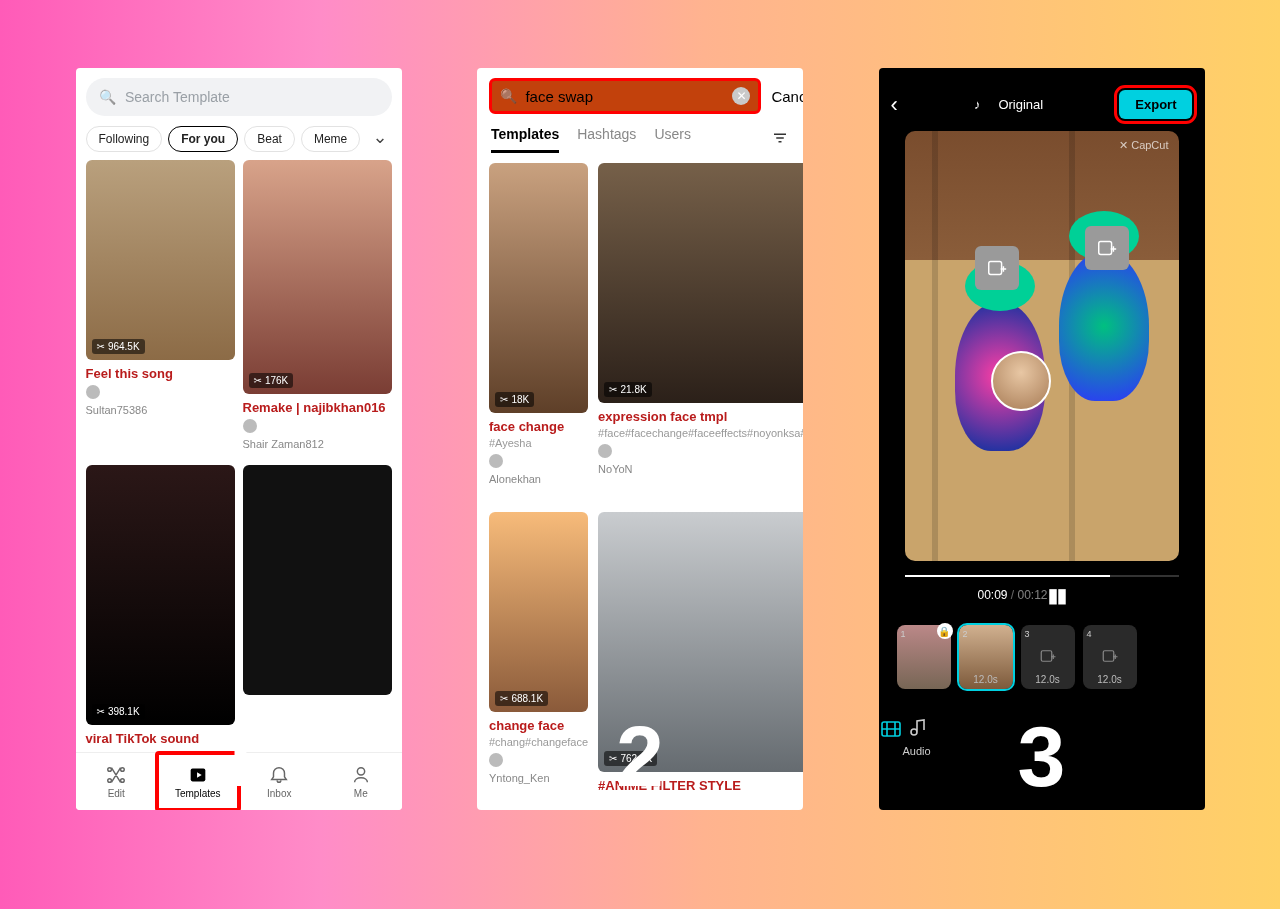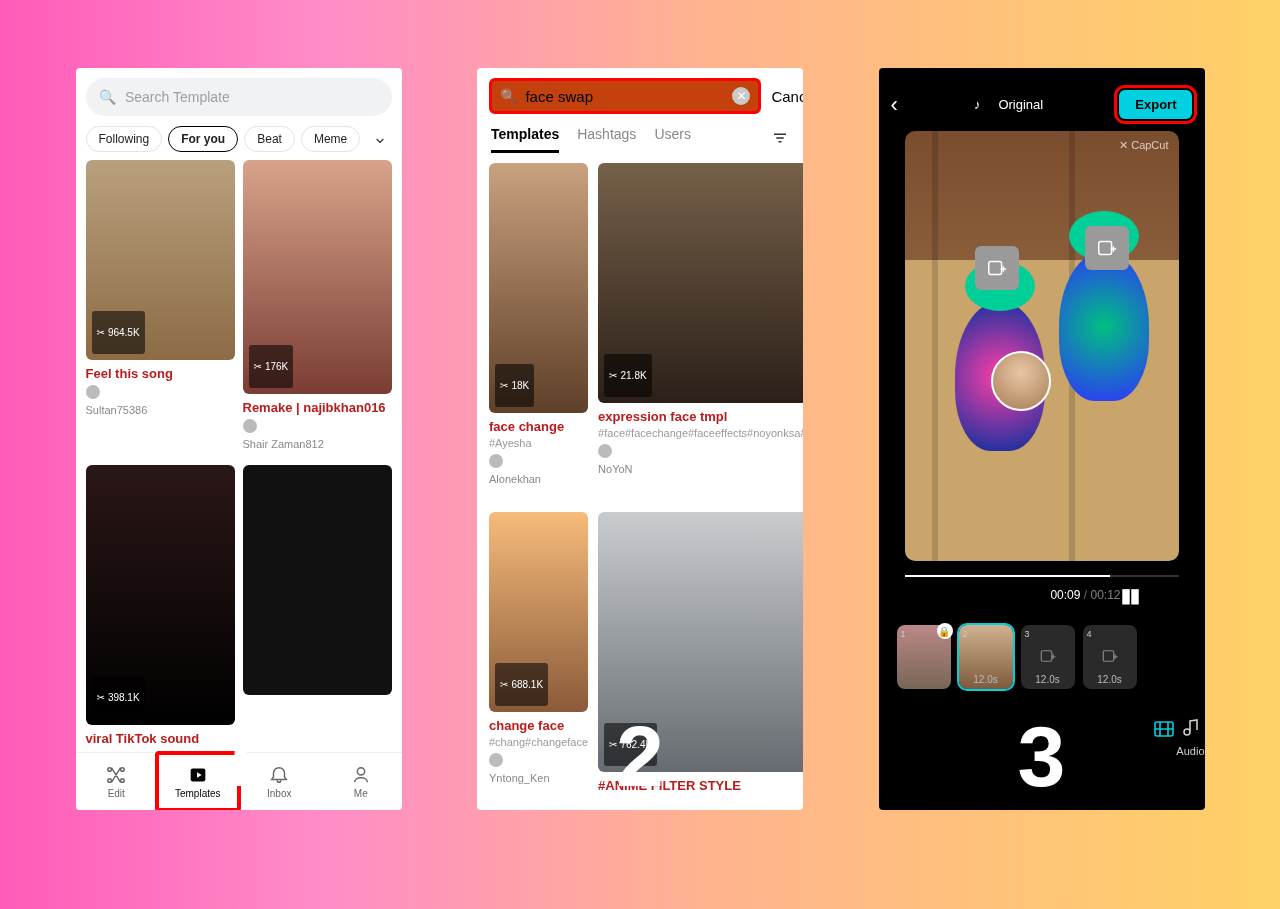--- a/index.html
+++ b/index.html
@@ -73,21 +73,21 @@
     gap: 8px;
     padding: 0 10px;
     overflow: hidden;
     flex: 1;
   }
   .card { display:flex; flex-direction:column; }
   .thumb { width: 100%; border-radius: 6px; position: relative; overflow: hidden; background:#777; }
   .thumb .usage {
     position: absolute; bottom: 6px; left: 6px;
     background: rgba(0,0,0,0.55); color:#fff;
-    font-size: 10px; padding: 16px 5px; border-radius: 3px;
+    font-size: 10px; padding: 2px 5px; border-radius: 3px;
     display:flex; align-items:center; gap:3px;
   }
   .card-title { font-size: 13px; font-weight:600; margin-top:6px; color:#b91c1c;}
   .card-sub { font-size: 11px; color:#888; margin-top:2px; line-height:1.3;}
   .card-author { display:flex; align-items:flex-start; gap:5px; margin-top:4px;flex-direction:column; }
   .card-author .avatar { width: 14px; height:14px; border-radius:50%; background:#bbb; }
   .card-author span { font-size: 11px; color:#888; }
   .s1-nav {
     display:flex; border-top:1px solid #eee; height:58px;
     background:#fff;
@@ -171,33 +171,33 @@
   }
   .add-icon-box.one{ left:70px; top:115px; }
   .add-icon-box.two{ right:50px; top:95px; }
   .watermark { position:absolute; top:8px; right:10px; font-size:11px; opacity:.7;}
   .face-bubble{
     position:absolute; left:86px; top:220px; width:60px; height:60px; border-radius:50%;
     background: radial-gradient(circle at 50% 35%, #e8c7a4, #a77b55); border:2px solid #fff;
   }
   .s3-progress { margin:14px 26px 0; height:2px; background:#333; position:relative;}
   .s3-progress::before{content:"";position:absolute;left:0;top:0;height:2px;width:75%;background:#fff;}
-  .s3-time { display:flex; align-items:center; justify-content:flex-end; padding:6px 26px; font-size:12px;}
+  .s3-time { display:flex; align-items:center; justify-content:center; padding:6px 26px; font-size:12px;}
   .s3-time .pause{ font-size:20px; letter-spacing:-2px;}
   .s3-clips { display:flex; gap:8px; padding:12px 18px; }
   .clip {
     width:54px; height:64px; border-radius:8px; position:relative;
     background:#2a2a2a; display:flex; align-items:flex-end; justify-content:center;
     font-size:10px; color:#bbb; padding-bottom:4px;
   }
   .clip .idx { position:absolute; top:4px; left:4px; font-size:9px; color:#ccc;}
   .clip .lock { position:absolute; top:-2px; right:-2px; width:16px;height:16px;border-radius:50%;background:#fff;color:#000;font-size:10px;display:flex;align-items:center;justify-content:center;}
   .clip.img1{ background:linear-gradient(180deg,#b88,#765);}
   .clip.img2{ background:linear-gradient(180deg,#d1b190,#7d5a3b); outline:2px solid #00d0e0;}
-  .s3-bottom { display:flex; justify-content:flex-end; padding:16px 0 14px;}
+  .s3-bottom { display:flex; justify-content:flex-start; padding:16px 0 14px;}
   .s3-bottom .b-item{ display:flex; flex-direction:column; align-items:center; gap:4px; font-size:11px; color:#ccc;}
   .s3-bottom .b-item.active { color:#00d0e0; }
   .scissor::before{content:"✂";}
 
   
   .icon-search::before{content:"🔍"; font-size:14px; opacity:.6;}
   .chev-down::before{content:"⌄"; font-size:18px;}
 </style>
 </head>
 <body>

